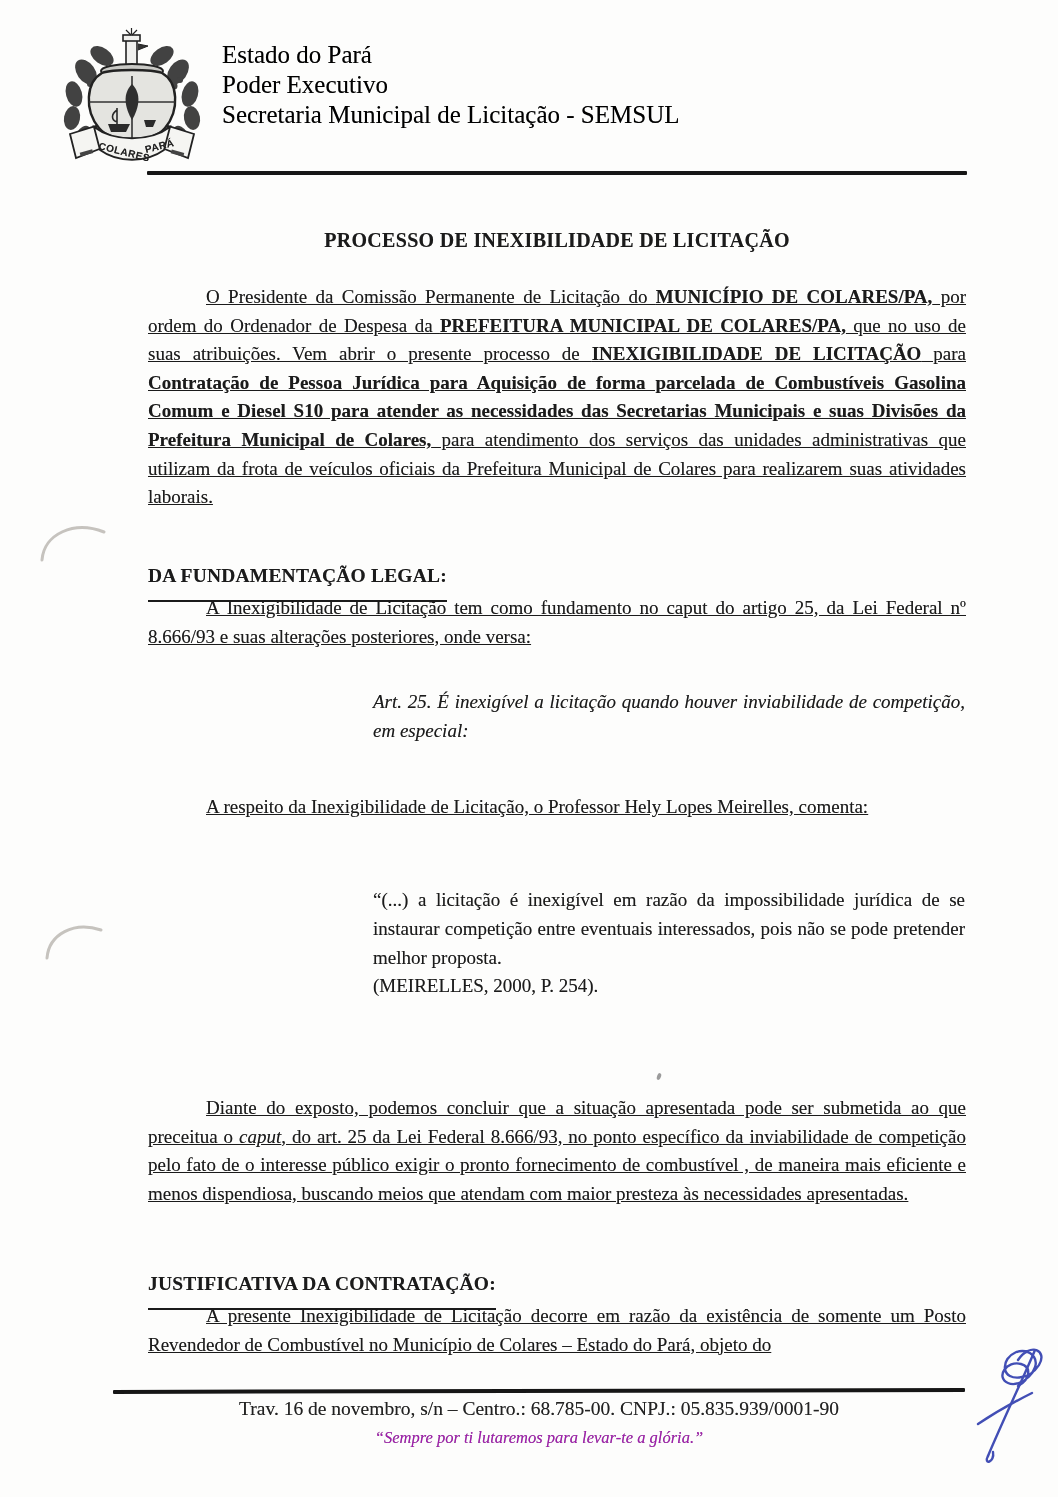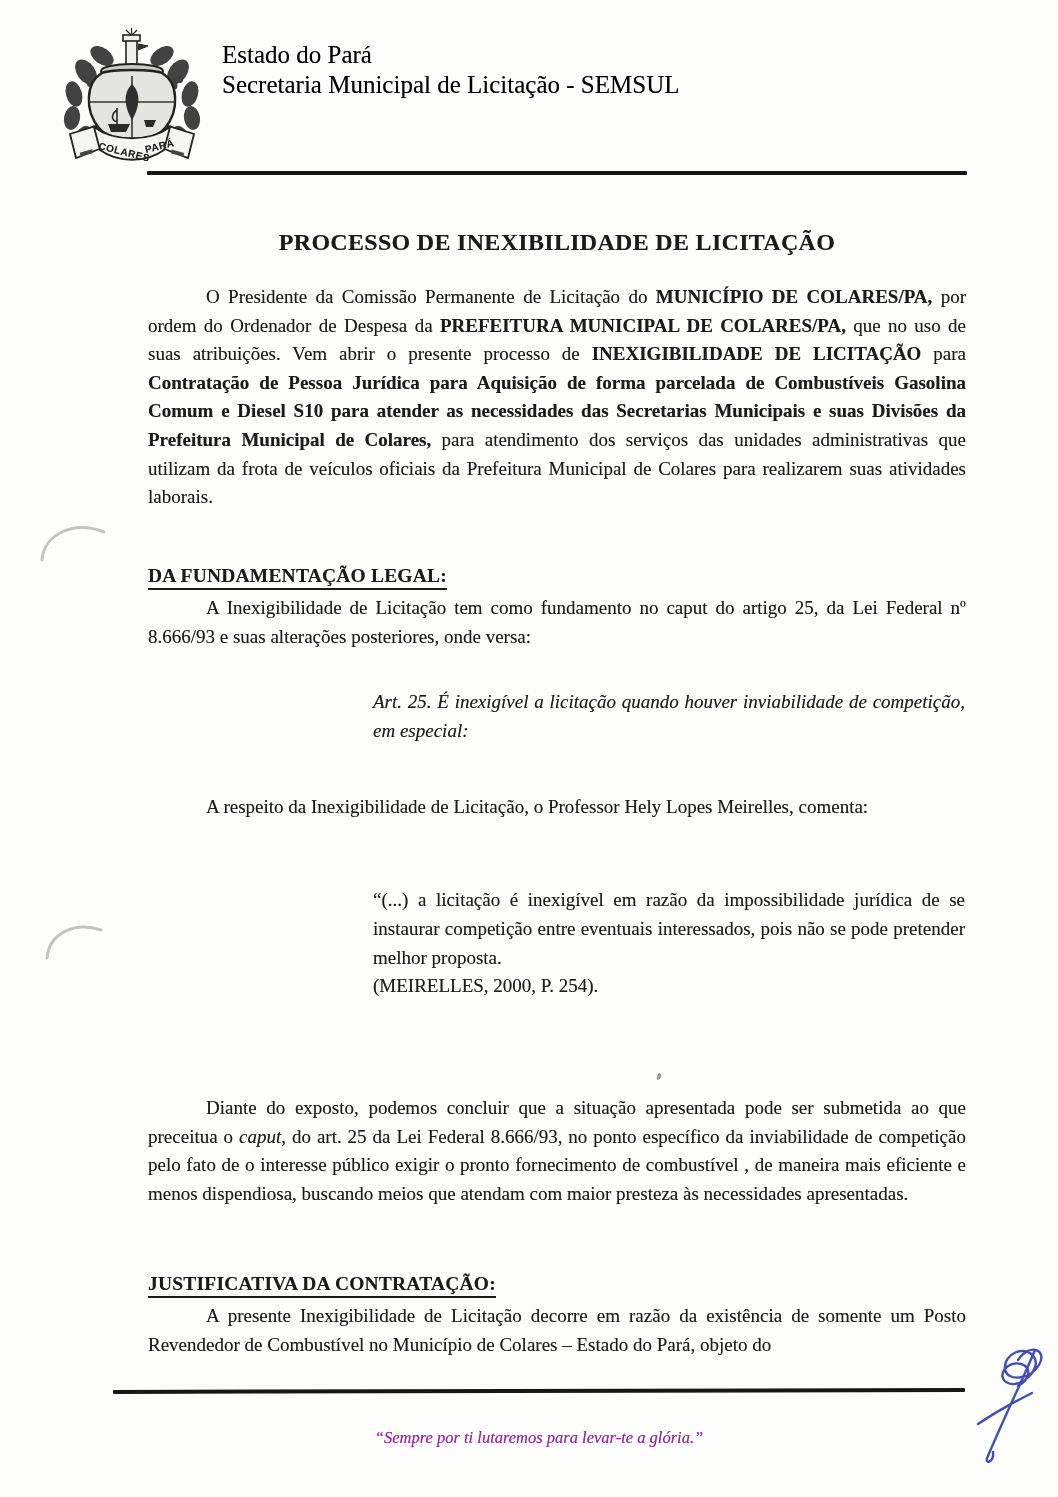--- a/index.html
+++ b/index.html
@@ -39,47 +39,47 @@
     background: #161616;
     border-radius: 1px;
   }
   
   .doc-title {
     position: absolute;
     left: 148px; top: 229px;
     width: 818px;
     text-align: center;
     font-weight: 700;
-    font-size: 24px;
+    font-size: 20px;
     letter-spacing: 0.3px;
   }
   .para {
     position: absolute;
     left: 148px;
     width: 818px;
     font-size: 19px;
     line-height: 28.6px;
     text-align: justify;
     margin: 0;
   }
-  .para.indent { text-indent: 58px; }
+  .para.indent { text-indent: 58px; text-decoration: underline; }
   .b { font-weight: 700; }
   .i { font-style: italic; }
   .section-heading {
     position: absolute;
     left: 148px;
     font-size: 19.5px;
     font-weight: 700;
     margin: 0;
     letter-spacing: 0.2px;
   }
   .section-heading .u {
     display: inline-block;
     border-bottom: 2.5px solid #1b1b1b;
-    padding-bottom: 1px;
+    padding-bottom: 13px;
   }
   .quote {
     position: absolute;
     left: 361px;
     width: 592px;
     font-size: 19px;
     line-height: 28.8px;
     text-align: justify;
     margin: 12px;
   }
@@ -169,20 +169,21 @@
       <path d="M38,99 C58,114 94,114 114,99 L108,122 C90,135 62,135 44,122 Z" fill="#f5f5f2" stroke="#222" stroke-width="1.8"></path>
       <text x="42" y="121" font-size="10" font-weight="bold" fill="#222" transform="rotate(14 42 121)" font-family="Liberation Sans, sans-serif" letter-spacing="0.5">COLARES</text>
       <text x="90" y="125" font-size="10" font-weight="bold" fill="#222" transform="rotate(-14 90 125)" font-family="Liberation Sans, sans-serif" letter-spacing="0.5">PARÁ</text>
       <rect x="24" y="123" width="13" height="4" fill="#444" transform="rotate(-16 30 125)"></rect>
       <rect x="115" y="123" width="13" height="4" fill="#444" transform="rotate(16 121 125)"></rect>
     </g>
   </svg>
 
   <div class="org-lines">
     <div>Estado do Pará</div>
+    <div>Poder Executivo</div>
     <div>Secretaria Municipal de Licitação - SEMSUL</div>
   </div>
 
   <div class="rule-top"></div>
 
   <div class="doc-title">PROCESSO DE INEXIBILIDADE DE LICITAÇÃO</div>
 
   <p class="para indent" style="top:283px;"><span>O Presidente da Comissão Permanente de Licitação do </span><span class="b">MUNICÍPIO DE COLARES/PA,</span><span> por ordem do Ordenador de Despesa da </span><span class="b">PREFEITURA MUNICIPAL DE COLARES/PA,</span><span> que no uso de suas atribuições. Vem abrir o presente processo de </span><span class="b">INEXIGIBILIDADE DE LICITAÇÃO</span><span> para </span><span class="b">Contratação de Pessoa Jurídica para Aquisição de forma parcelada de Combustíveis Gasolina Comum e Diesel S10 para atender as necessidades das Secretarias Municipais e suas Divisões da Prefeitura Municipal de Colares,</span><span> para atendimento dos serviços das unidades administrativas que utilizam da frota de veículos oficiais da Prefeitura Municipal de Colares para realizarem suas atividades laborais.</span></p>
 
   <h2 class="section-heading" style="top:565px;"><span class="u">DA FUNDAMENTAÇÃO LEGAL:</span></h2>
@@ -198,20 +199,21 @@
     <p>(MEIRELLES, 2000, P. 254).</p>
   </blockquote>
 
   <p class="para indent" style="top:1094px;"><span>Diante do exposto, podemos concluir que a situação apresentada pode ser submetida ao que preceitua o </span><span class="i">caput</span><span>, do art. 25 da Lei Federal 8.666/93, no ponto específico da inviabilidade de competição pelo fato de o interesse público exigir o pronto fornecimento de combustível , de maneira mais eficiente e menos dispendiosa, buscando meios que atendam com maior presteza às necessidades apresentadas.</span></p>
 
   <h2 class="section-heading" style="top:1273px;"><span class="u">JUSTIFICATIVA DA CONTRATAÇÃO:</span></h2>
 
   <p class="para indent" style="top:1302px;">A presente Inexigibilidade de Licitação decorre em razão da existência de somente um Posto Revendedor de Combustível no Município de Colares – Estado do Pará,  objeto do</p>
 
   <div class="rule-bottom"></div>
+  <div class="footer-address">Trav. 16 de novembro, s/n – Centro.: 68.785-00. CNPJ.: 05.835.939/0001-90</div>
   <div class="footer-motto">“Sempre por ti lutaremos para levar-te a glória.”</div>
 
   <svg class="signature" viewBox="0 0 94 134" aria-hidden="true">
     <g fill="none" stroke="#2e3cae" stroke-width="2.4" stroke-linecap="round" opacity="0.9">
       <path d="M58,24 C70,6 88,14 79,29 C70,44 47,46 45,33 C43,18 65,8 74,21 C82,33 61,53 48,47 C35,41 47,24 61,28 C72,31 70,44 58,50"></path>
       <path d="M75,14 C66,36 45,80 28,120"></path>
       <path d="M18,88 C36,76 54,66 72,57"></path>
       <path d="M28,120 C23,129 35,127 33,116"></path>
     </g>
   </svg>

